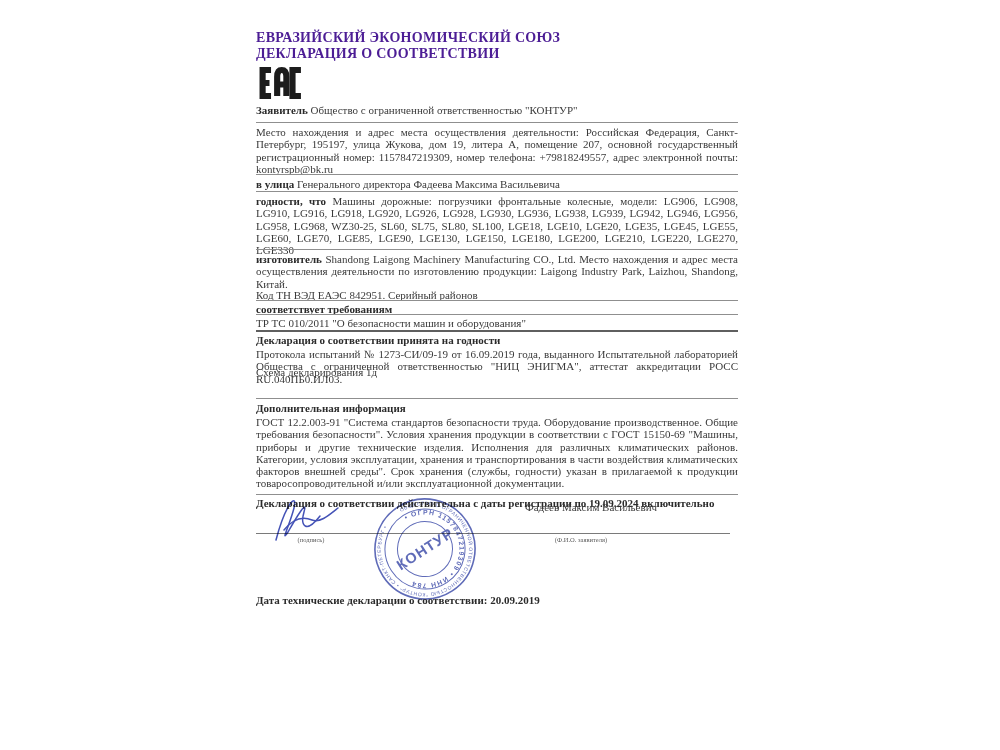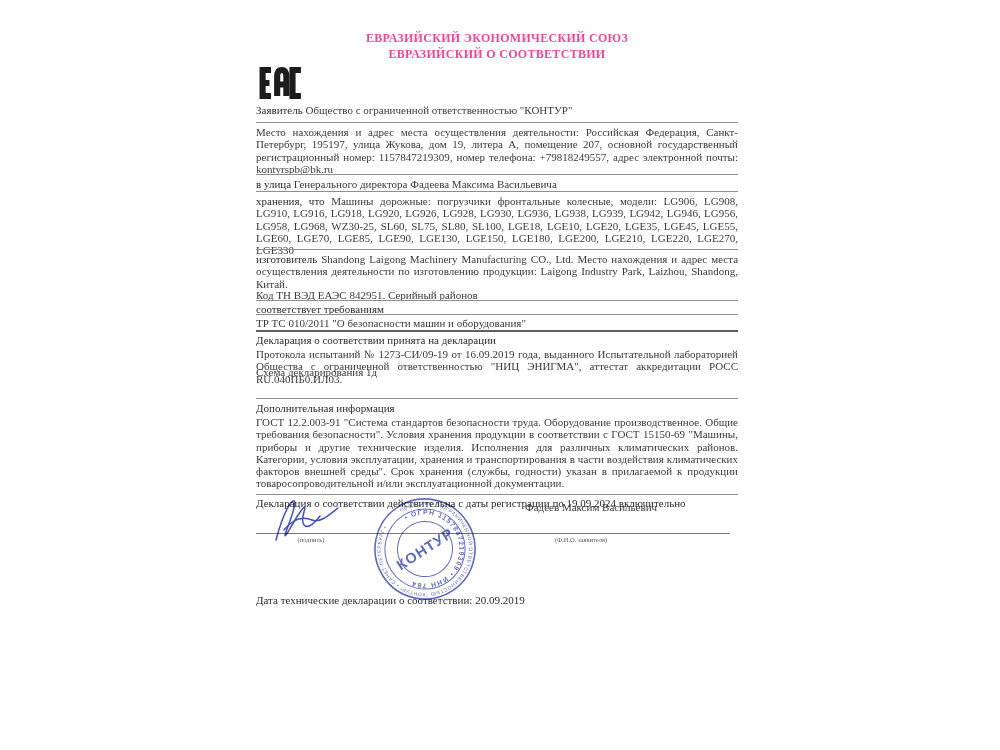--- a/index.html
+++ b/index.html
@@ -6,41 +6,41 @@
   body{
     width:1000px;height:750px;position:relative;background:#ffffff;
     font-family:"Liberation Serif","DejaVu Serif",serif;color:#3a3a3a;
     overflow:hidden;
   }
   .page{
     position:absolute;left:256px;top:28px;width:482px;height:660px;
     font-size:11px;line-height:12.3px;
   }
   .abs{position:absolute;left:0;right:0;}
-  .b{font-weight:normal;color:#2b2b2b;}
+  .b{font-weight:bold;color:#2b2b2b;}
   .just{text-align:justify;}
   .rule{border-top:1px solid #8f8f8f;height:0;}
   .thick{border-top:2px solid #5f5f5f;}
   .cap{font-size:6.5px;line-height:8px;color:#5a5a5a;text-align:center;position:absolute;}
-  .title{ text-align:center;font-weight:bold;color:#ec4899;
-    font-size:12px;line-height:16px;letter-spacing:.3px;}
+  .title{ text-align:left;font-weight:bold;color:#4c1d95;
+    font-size:14px;line-height:16px;letter-spacing:.3px;}
   .eac{position:absolute;left:2px;top:34px;}
   .stamp{position:absolute;left:112px;top:465px;mix-blend-mode:multiply;opacity:.82;}
   .sig{position:absolute;left:6px;top:458px;mix-blend-mode:multiply;opacity:.9;}
   .sigline{position:absolute;left:0;right:8px;top:505px;border-top:1px solid #7a7a7a;}
   .name{position:absolute;left:269px;top:473px;}
 </style>
 </head>
 <body>
 
 <div class="page">
 
   <div class="abs title" style="top:2px">
     <div>ЕВРАЗИЙСКИЙ ЭКОНОМИЧЕСКИЙ СОЮЗ</div>
-    <div>ЕВРАЗИЙСКИЙ О СООТВЕТСТВИИ</div>
+    <div>ДЕКЛАРАЦИЯ О СООТВЕТСТВИИ</div>
   </div>
 
   <div class="eac">
     <svg width="46" height="42" viewBox="0 0 60 42">
       <g fill="none" stroke="#1c1c1c" stroke-width="8">
         <path d="M17,4 H6 V38 H17 M6,21 H15"></path>
         <path d="M25,38 V13 Q25,4 31,4 Q37,4 37,13 V38 M25,23 H37"></path>
         <path d="M56,4 H45 V38 H56"></path>
       </g>
     </svg>
@@ -55,42 +55,42 @@
   <div class="abs just" style="top:98px">Место нахождения и адрес места осуществления деятельности: Российская Федерация, Санкт-Петербург, 195197, улица Жукова, дом 19, литера А, помещение 207, основной государственный регистрационный номер: 1157847219309, номер телефона: +79818249557, адрес электронной почты: kontyrspb@bk.ru</div>
   <div class="abs rule" style="top:146px"></div>
 
   <div class="abs" style="top:150px">
     <span class="b">в улица</span>
     <span>Генерального директора Фадеева Максима Васильевича</span>
   </div>
   <div class="abs rule" style="top:163px"></div>
 
   <div class="abs just" style="top:167px">
-    <span class="b">хранения, что</span>
+    <span class="b">годности, что</span>
     <span>Машины дорожные: погрузчики фронтальные колесные, модели: LG906, LG908, LG910, LG916, LG918, LG920, LG926, LG928, LG930, LG936, LG938, LG939, LG942, LG946, LG956, LG958, LG968, WZ30-25, SL60, SL75, SL80, SL100, LGE18, LGE10, LGE20, LGE35, LGE45, LGE55, LGE60, LGE70, LGE85, LGE90, LGE130, LGE150, LGE180, LGE200, LGE210, LGE220, LGE270, LGE330</span>
   </div>
   <div class="abs rule" style="top:221px"></div>
 
   <div class="abs just" style="top:225px">
     <span class="b">изготовитель</span>
     <span>Shandong Laigong Machinery Manufacturing CO., Ltd. Место нахождения и адрес места осуществления деятельности по изготовлению продукции: Laigong Industry Park, Laizhou, Shandong, Китай.</span>
   </div>
 
   <div class="abs" style="top:261px">
     <span>Код ТН ВЭД ЕАЭС 842951.</span>
     <span>Серийный районов</span>
   </div>
   <div class="abs rule" style="top:272px"></div>
 
   <div class="abs b" style="top:275px">соответствует требованиям</div>
   <div class="abs rule" style="top:286px"></div>
   <div class="abs" style="top:289px">ТР ТС 010/2011 "О безопасности машин и оборудования"</div>
   <div class="abs thick" style="top:302px"></div>
 
-  <div class="abs b" style="top:306px">Декларация о соответствии принята на декларации</div>
+  <div class="abs b" style="top:306px">Декларация о соответствии принята на годности</div>
   <div class="abs just" style="top:320px">Протокола испытаний № 1273-СИ/09-19 от 16.09.2019 года, выданного Испытательной лабораторией Общества с ограниченной ответственностью "НИЦ ЭНИГМА", аттестат аккредитации РОСС RU.040ПБ0.ИЛ03.</div>
   <div class="abs" style="top:338px">Схема декларирования 1д</div>
   <div class="abs rule" style="top:370px"></div>
 
   <div class="abs b" style="top:374px">Дополнительная информация</div>
   <div class="abs just" style="top:388px">ГОСТ 12.2.003-91 "Система стандартов безопасности труда. Оборудование производственное. Общие требования безопасности". Условия хранения продукции в соответствии с ГОСТ 15150-69 "Машины, приборы и другие технические изделия. Исполнения для различных климатических районов. Категории, условия эксплуатации, хранения и транспортирования в части воздействия климатических факторов внешней среды". Срок хранения (службы, годности) указан в прилагаемой к продукции товаросопроводительной и/или эксплуатационной документации.</div>
   <div class="abs rule" style="top:466px"></div>
 
   <div class="abs b" style="top:469px">Декларация о соответствии действительна с даты регистрации по 19.09.2024 включительно</div>
 

